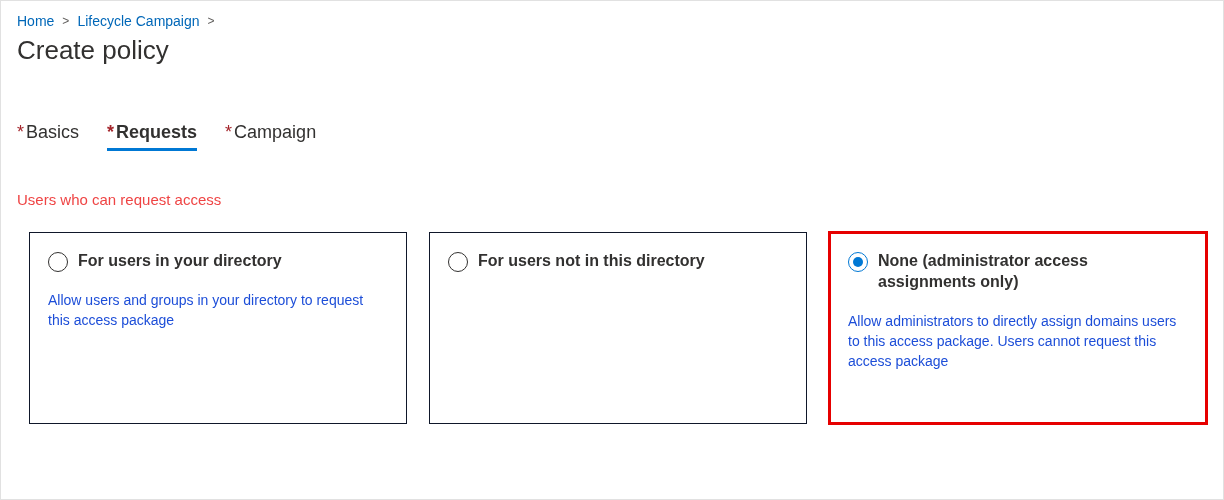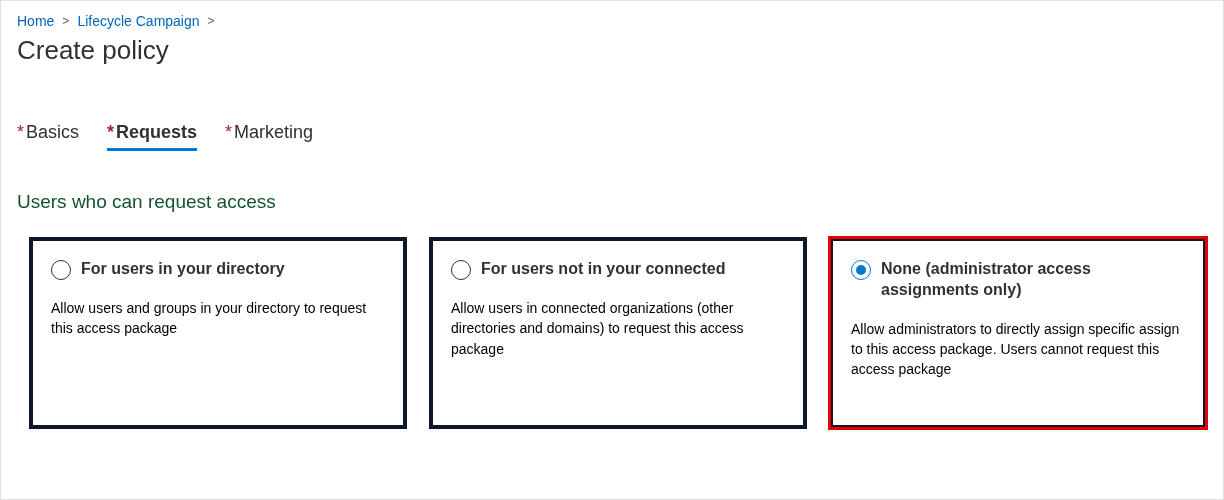--- a/index.html
+++ b/index.html
@@ -60,31 +60,31 @@
     .tab.active::after {
       content: "";
       position: absolute;
       left: 0;
       right: 0;
       bottom: -2px;
       height: 3px;
       background: #0078d4;
     }
     .section-label {
-      font-size: 19px;
-      color: #14532d;
+      font-size: 15px;
+      color: #ef4444;
       margin-bottom: 24px;
     }
     .options-row {
       display: flex;
       gap: 22px;
       padding-left: 12px;
     }
     .option-card {
-      border: 4px solid #0f172a;
+      border: 1px solid #0f172a;
       padding: 18px 18px 22px 18px;
       width: 383px;
       min-height: 192px;
     }
     .option-card.highlighted {
       outline: 3px solid #e60000;
       outline-offset: -2px;
     }
     .option-header {
       display: flex;
@@ -115,21 +115,21 @@
       border-radius: 50%;
     }
     .option-title {
       font-size: 16px;
       font-weight: 700;
       color: #323130;
       line-height: 1.3;
     }
     .option-desc {
       font-size: 14px;
-      color: #000000;
+      color: #1d4ed8;
       line-height: 1.45;
     }
   </style>
 </head>
 <body>
 
 <nav class="breadcrumb">
   <a href="#">Home</a>
   <span class="sep">&gt;</span>
   <a href="#">Lifecycle Campaign</a>
@@ -139,43 +139,42 @@
 <h1 class="page-title">Create policy</h1>
 
 <div class="tabs">
   <div class="tab">
     <span class="asterisk">*</span><span>Basics</span>
   </div>
   <div class="tab active">
     <span class="asterisk">*</span><span>Requests</span>
   </div>
   <div class="tab">
-    <span class="asterisk">*</span><span>Marketing</span>
+    <span class="asterisk">*</span><span>Campaign</span>
   </div>
 </div>
 
 <div class="section-label">Users who can request access</div>
 
 <div class="options-row">
   <div class="option-card">
     <div class="option-header">
       <div class="radio"></div>
       <div class="option-title">For users in your directory</div>
     </div>
     <div class="option-desc">Allow users and groups in your directory to request this access package</div>
   </div>
 
   <div class="option-card">
     <div class="option-header">
       <div class="radio"></div>
-      <div class="option-title">For users not in your connected</div>
+      <div class="option-title">For users not in this directory</div>
     </div>
-    <div class="option-desc">Allow users in connected organizations (other directories and domains) to request this access package</div>
   </div>
 
   <div class="option-card highlighted">
     <div class="option-header">
       <div class="radio selected"></div>
       <div class="option-title">None (administrator access assignments only)</div>
     </div>
-    <div class="option-desc">Allow administrators to directly assign specific assign to this access package. Users cannot request this access package</div>
+    <div class="option-desc">Allow administrators to directly assign domains users to this access package. Users cannot request this access package</div>
   </div>
 </div>
 
 </body></html>

